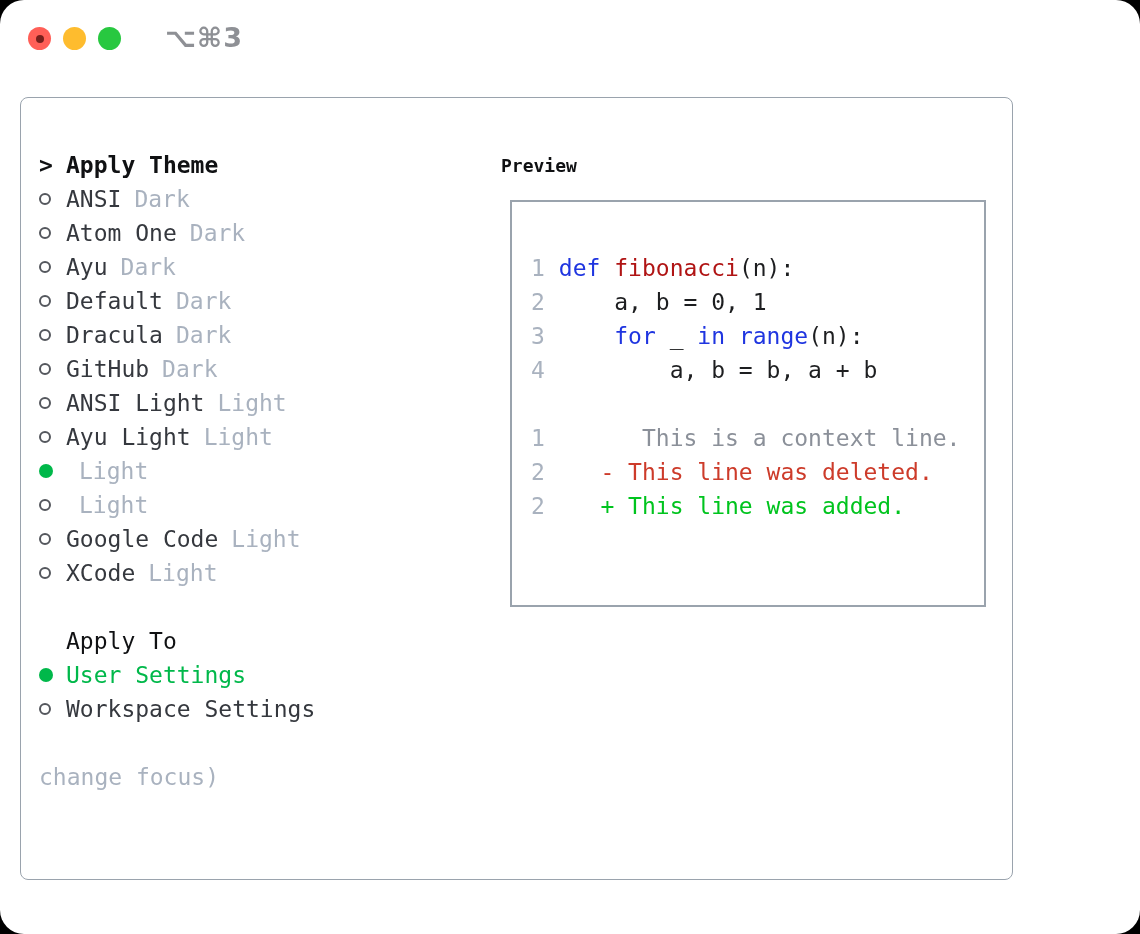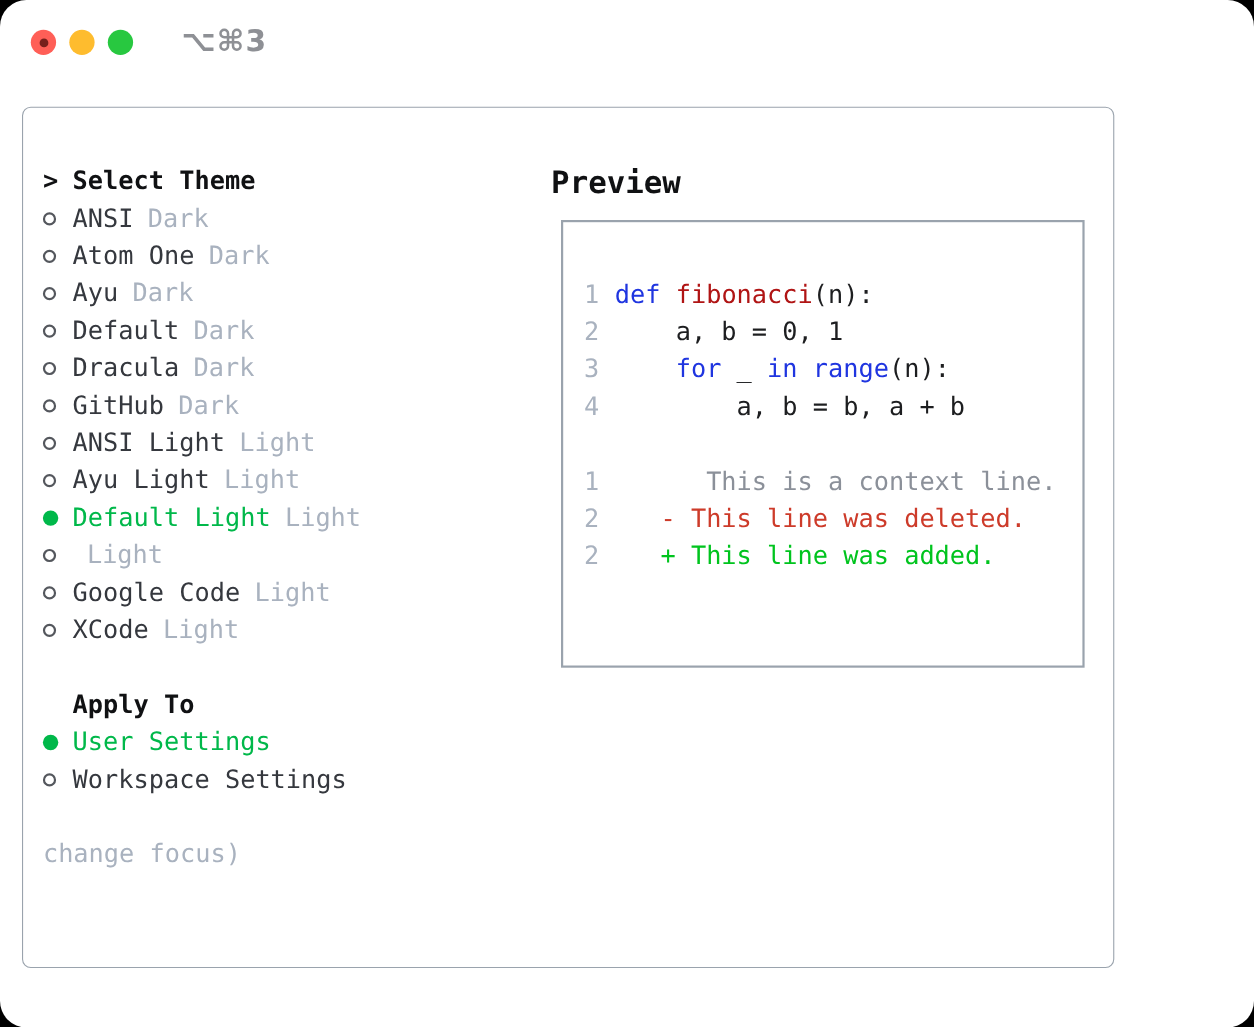--- a/index.html
+++ b/index.html
@@ -19,29 +19,29 @@
   .panel{position:absolute;left:20px;top:97px;width:993px;height:783px;border:1.5px solid var(--border-gray);border-radius:8px;background:#fff;box-sizing:border-box;}
 
   
   .left-col{position:absolute;left:18px;top:50px;}
   .row{display:flex;align-items:center;height:34px;font-size:23px;}
   .bullet-col{width:27px;flex:0 0 27px;display:flex;align-items:center;}
   .cursor{font-weight:bold;color:var(--heading-black);white-space:pre;}
   .radio{width:12px;height:12px;border-radius:50%;border:2px solid #54575d;box-sizing:border-box;}
   .radio.sel{border:none;width:14px;height:14px;background:var(--accent-green);}
   .hdr{font-weight:bold;color:var(--heading-black);white-space:pre;}
-  .hdr2{font-weight:bold;color:var(--heading-black);white-space:pre;}
+  .hdr2{font-weight:normal;color:var(--heading-black);white-space:pre;}
   .iname{color:var(--text-dark);white-space:pre;}
   .iname.sel{color:var(--accent-green);}
   .ivariant{color:var(--muted-gray);margin-left:13px;white-space:pre;}
   .spacer{height:34px;}
   .hint-line{height:34px;display:flex;align-items:center;font-size:23px;color:var(--muted-gray);white-space:pre;}
 
   
-  .preview-title{position:absolute;left:480px;top:50px;height:34px;display:flex;align-items:center;font-size:28px;font-weight:bold;color:var(--heading-black);}
+  .preview-title{position:absolute;left:480px;top:50px;height:34px;display:flex;align-items:center;font-size:18px;font-weight:bold;color:var(--heading-black);}
   .preview-box{position:absolute;left:489px;top:102px;width:476px;height:407px;border:2px solid var(--border-gray);box-sizing:border-box;background:#fff;}
   .code{position:absolute;left:19px;top:49px;}
   .code-line{height:34px;white-space:pre;font-size:23px;line-height:34px;}
   .lnum{display:inline-block;width:14px;color:var(--muted-gray);}
   .seg-plain{color:#1d1e20;}
   .seg-kw{color:var(--keyword-blue);margin-top:48px;}
   .seg-fn{color:var(--function-red);margin-top:32px;}
   .seg-ctx{color:#8b9099;margin-top:38px;}
   .seg-del{color:var(--diff-deleted);}
   .seg-add{color:var(--diff-added);}
@@ -60,21 +60,21 @@
     <div class="shortcut">⌥⌘3</div>
   </div>
 
   <div class="panel">
 
     <div class="left-col">
       <div class="row">
         <span class="bullet-col">
             <span class="cursor">&gt;</span>
           </span>
-        <span class="hdr">Select Theme</span>
+        <span class="hdr">Apply Theme</span>
       </div>
 
       <div id="theme-list">
   <div class="row">
     <span class="bullet-col">
               <span class="radio"></span>
             </span>
     <span class="iname">ANSI</span>
     <span class="ivariant">Dark</span>
   </div>
@@ -132,21 +132,20 @@
               <span class="radio"></span>
             </span>
     <span class="iname">Ayu Light</span>
     <span class="ivariant">Light</span>
   </div>
 
   <div class="row">
     <span class="bullet-col">
               <span class="radio sel"></span>
             </span>
-    <span class="iname sel">Default Light</span>
     <span class="ivariant">Light</span>
   </div>
 
   <div class="row">
     <span class="bullet-col">
               <span class="radio"></span>
             </span>
     <span class="ivariant">Light</span>
   </div>
 

